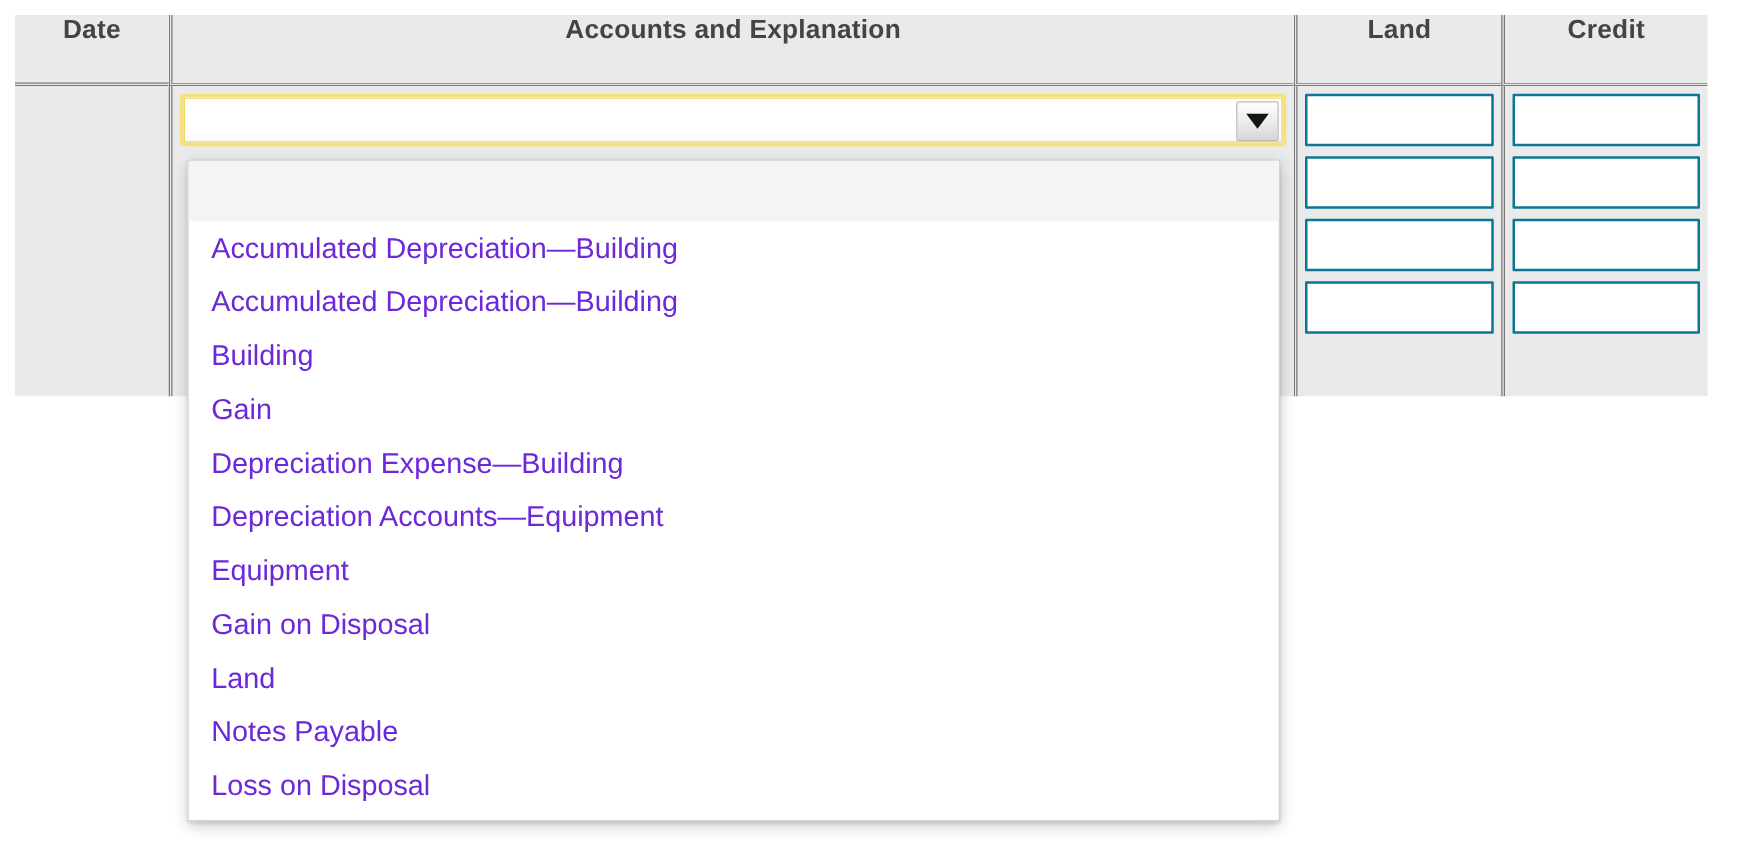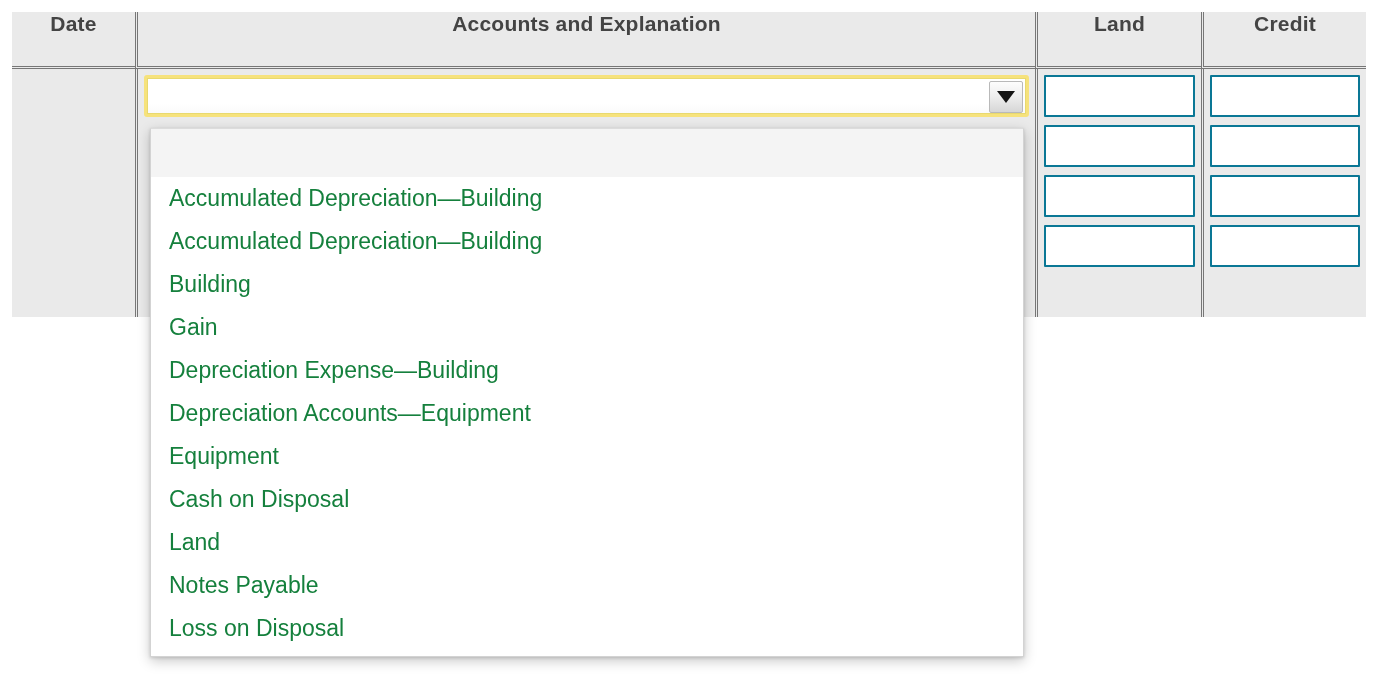--- a/index.html
+++ b/index.html
@@ -122,21 +122,21 @@
     border-top: 1px solid #dcdcdc;
     box-shadow: 0 4px 12px rgba(0,0,0,0.22), 0 1px 3px rgba(0,0,0,0.14);
     z-index: 50;
     padding-bottom: 6px;
   }
   .dd-option {
     height: 43px;
     line-height: 43px;
     padding: 0 0 0 18px;
     font-size: 23px;
-    color: #15803d;
+    color: #6d28d9;
     white-space: nowrap;
     cursor: default;
   }
   .dd-option.blank {
     background: #f4f4f4;
     height: 48px;
     line-height: 48px;
   }
 
   
@@ -207,17 +207,17 @@
 
 <div class="dropdown-panel" id="dropdown-panel">
     <div class="dd-option blank"></div>
     <div class="dd-option">Accumulated Depreciation—Building</div>
     <div class="dd-option">Accumulated Depreciation—Building</div>
     <div class="dd-option">Building</div>
     <div class="dd-option">Gain</div>
     <div class="dd-option">Depreciation Expense—Building</div>
     <div class="dd-option">Depreciation Accounts—Equipment</div>
     <div class="dd-option">Equipment</div>
-    <div class="dd-option">Cash on Disposal</div>
+    <div class="dd-option">Gain on Disposal</div>
     <div class="dd-option">Land</div>
     <div class="dd-option">Notes Payable</div>
     <div class="dd-option">Loss on Disposal</div>
   </div>
 
 </body></html>

